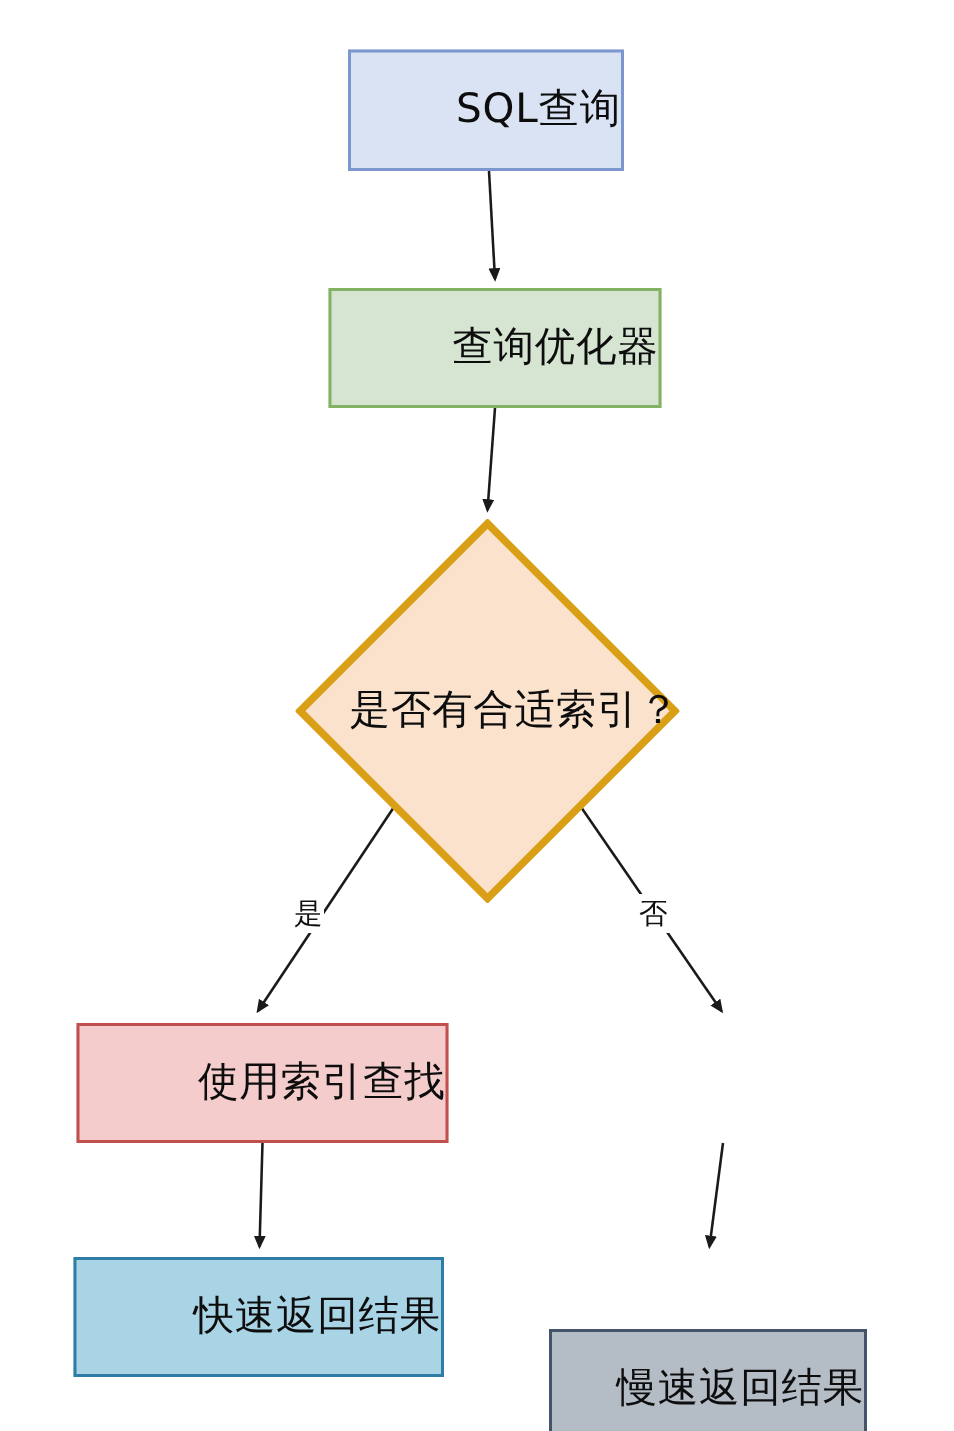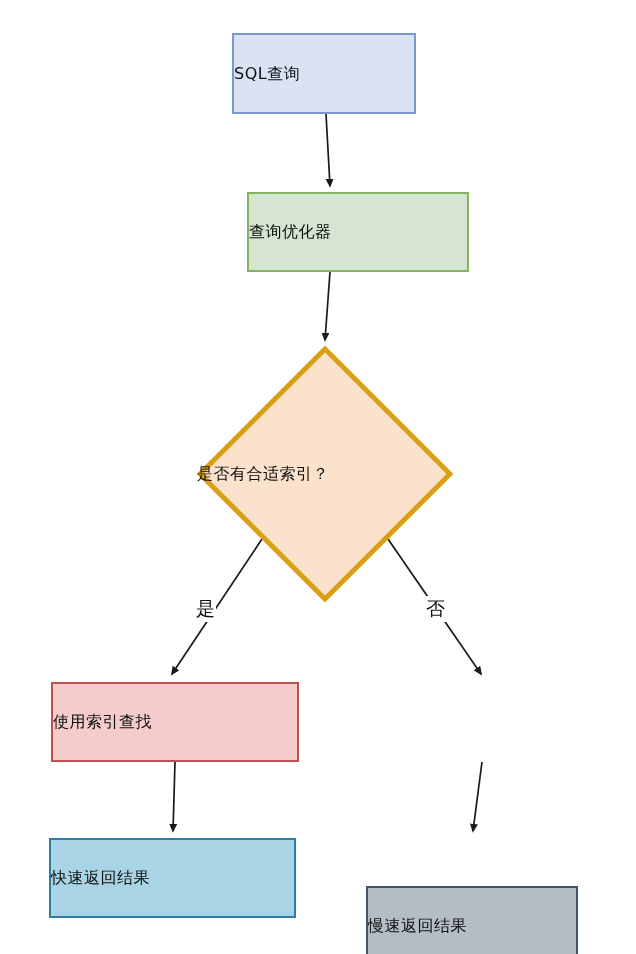--- a/index.html
+++ b/index.html
@@ -24,43 +24,42 @@
     left: 0;
     top: 0;
     width: 636px;
     height: 954px;
   }
   .node {
     position: absolute;
     box-sizing: border-box;
     display: flex;
     align-items: center;
-    justify-content: flex-start;
+    justify-content: flex-end;
     text-align: center;
     color: #0d0d0d;
-    font-size: 16px;
+    font-size: 27px;
     line-height: 1.2;
     letter-spacing: 0.5px;
     z-index: 2;
   }
   .rect {
     border-style: solid;
     border-width: 2px;
   }
   
   #node-sql-query {
     left: 232px; top: 33px; width: 184px; height: 81px;
     background: #dae3f3;
     border-color: #7b97cd;
   }
   #node-query-optimizer {
     left: 219px; top: 192px; width: 222px; height: 80px;
     background: #d6e4d2;
     border-color: #84b263;
-    margin-left: 28px;
   }
   #node-index-seek {
     left: 51px; top: 682px; width: 248px; height: 80px;
     background: #f4cccc;
     border-color: #c0504d;
   }
   #node-full-scan {
     left: 386px; top: 682px; width: 193px; height: 80px;
     background: #e0d3e8;
     border-color: #9b72b6;

